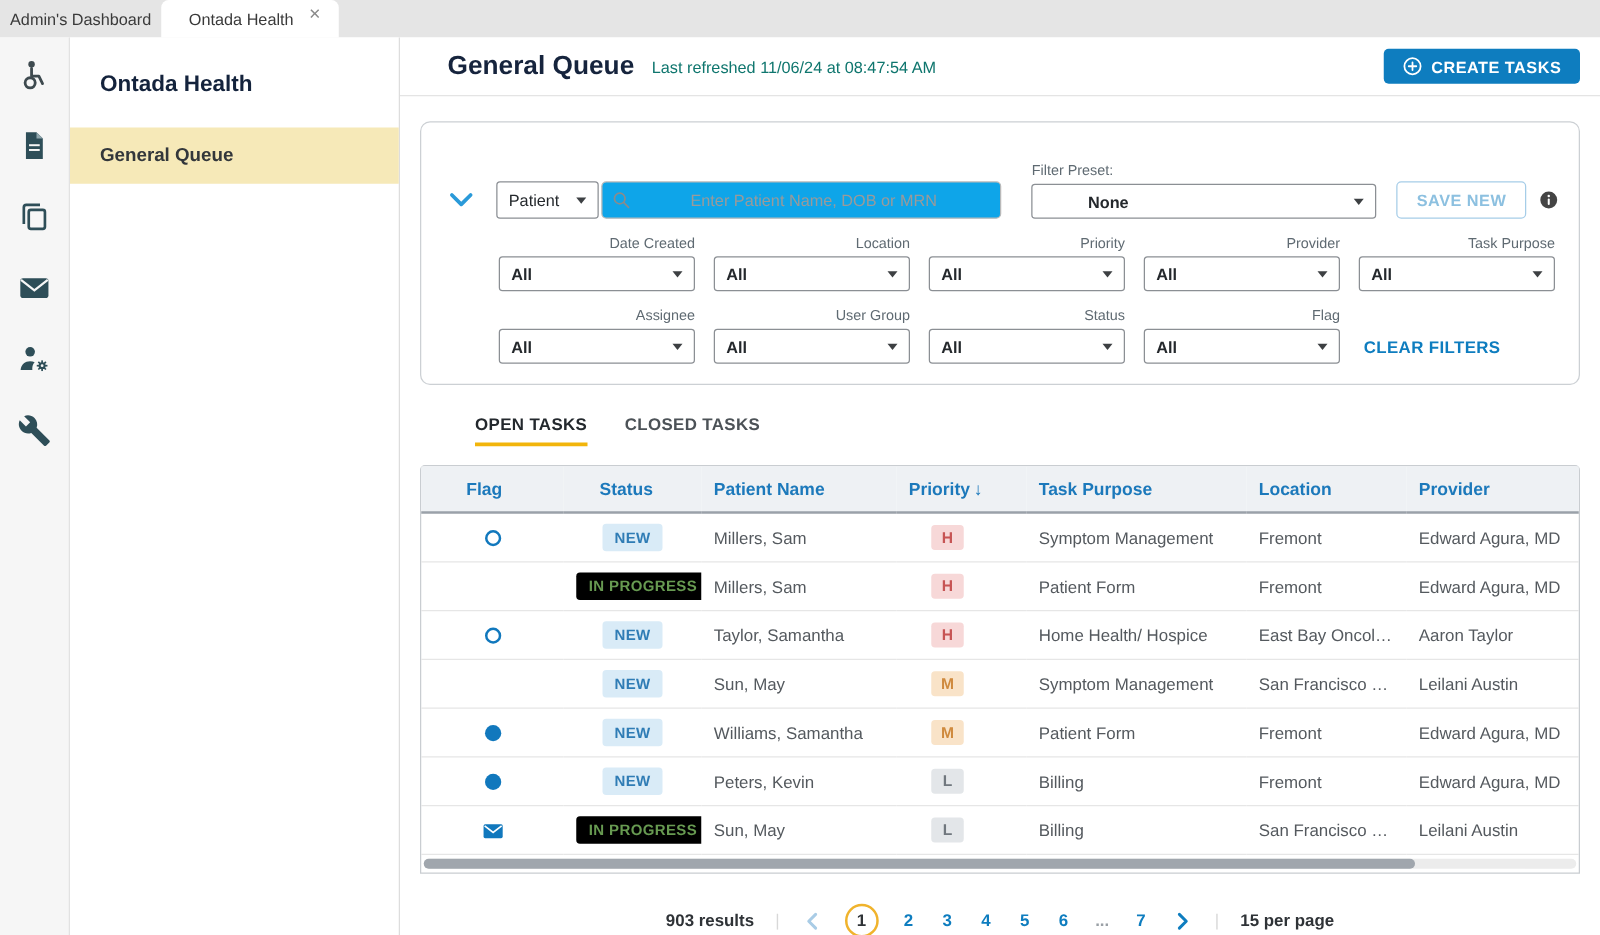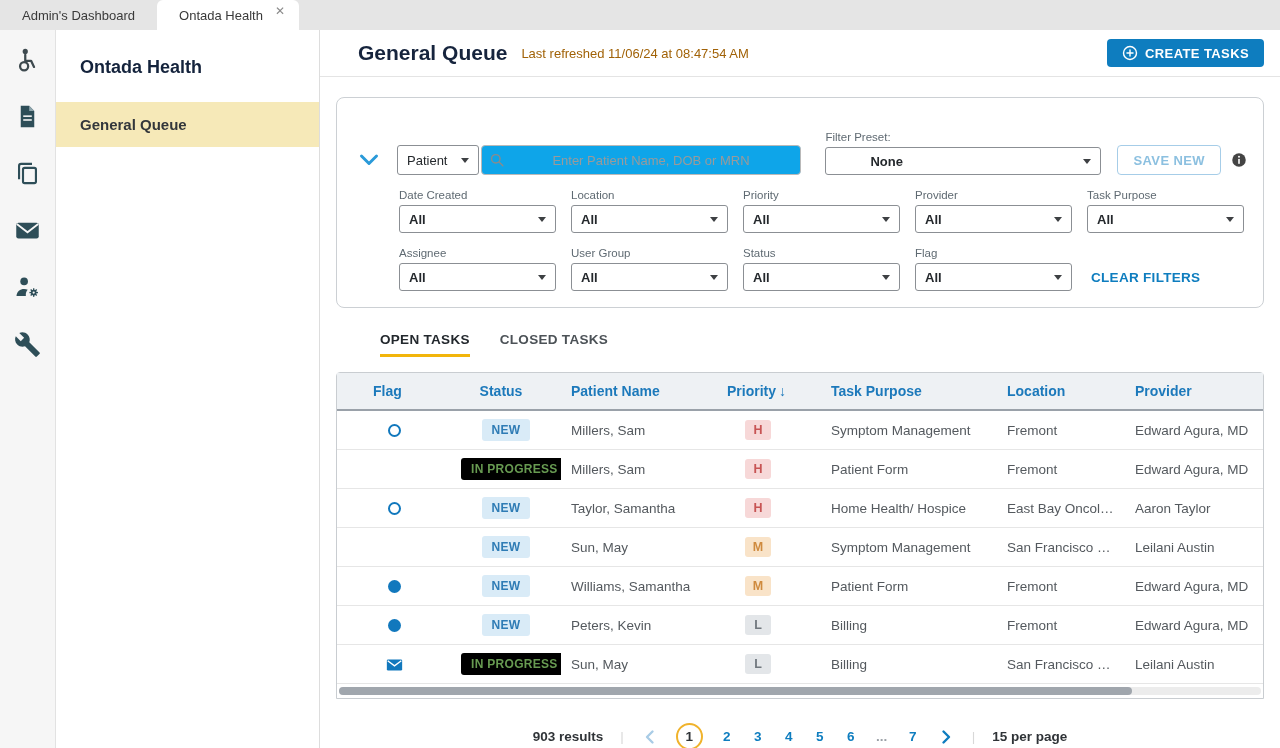--- a/index.html
+++ b/index.html
@@ -1,62 +1,62 @@
 <!DOCTYPE html>
 <html><head>
 <meta charset="utf-8">
 <style>
   * { margin:0; padding:0; box-sizing:border-box; }
   html,body { width:1280px; height:748px; font-family:"Liberation Sans", sans-serif; background:#fff; overflow:hidden; }
 
   
   .browser-bar { height:30px; background:#e5e5e5; display:flex; align-items:stretch; }
-  .btab { display:flex; align-items:center; padding:0 22px; font-size:13px; color:#3a3a3a; cursor:pointer; }
+  .btab { display:flex; align-items:center; padding:0 8px; font-size:13px; color:#3a3a3a; cursor:pointer; }
   .btab.active { background:#fff; border-radius:6px 6px 0 0; gap:12px; padding:0 14px 0 22px; }
   .btab .close-x { font-size:12px; color:#8a8a8a; margin-top:-8px; }
 
   
   .app { display:flex; height:718px; }
 
   .icon-rail { width:56px; background:#f6f6f6; border-right:1px solid #e2e2e2; display:flex; flex-direction:column; align-items:center; padding-top:16px; gap:30px; flex-shrink:0; }
   .rail-icon { width:27px; height:27px; cursor:pointer; }
   .rail-icon svg { width:100%; height:100%; }
 
   .sidebar { width:264px; background:#fff; border-right:1px solid #ddd; flex-shrink:0; }
   .sidebar-title { font-size:18px; font-weight:700; color:#14233c; padding:27px 24px 24px; }
   .sidebar-item { padding:14px 24px; font-size:15px; font-weight:700; color:#33373b; cursor:pointer; }
   .sidebar-item.active { background:#f6e9b8; }
 
   .main { flex:1; min-width:0; display:flex; flex-direction:column; background:#fff; }
 
   
   .main-header { height:47px; flex-shrink:0; display:flex; align-items:center; padding:0 16px 0 38px; border-bottom:1px solid #e4e4e4; }
   .page-title { font-size:21px; font-weight:700; color:#16243d; }
-  .refresh-text { margin-left:14px; font-size:13px; color:#a16207; }
+  .refresh-text { margin-left:14px; font-size:13px; color:#0f766e; }
   .create-btn { margin-left:auto; background:#0e7dbf; color:#fff; font-size:13px; font-weight:700; letter-spacing:.4px; height:28px; padding:0 15px; border:none; border-radius:4px; display:flex; align-items:center; gap:7px; cursor:pointer; }
 
   
   .filter-panel { margin:20px 16px 0; border:1px solid #ccd0d4; border-radius:8px; padding:14px 16px 16px 20px; }
   .frow1 { display:flex; align-items:flex-end; }
   .chev-toggle { width:24px; height:24px; margin:0 16px 3px 0; cursor:pointer; }
   .select { border:1px solid #8b8f94; border-radius:3px; background:#fff; display:flex; align-items:center; justify-content:space-between; padding:0 9px; font-size:13px; font-weight:600; color:#24282c; height:28px; cursor:pointer; }
   .caret { width:0; height:0; border-left:4.5px solid transparent; border-right:4.5px solid transparent; border-top:5.5px solid #3d4043; margin-left:8px; flex-shrink:0; }
   .type-select { width:82px; height:30px; margin-right:2px; font-weight:400; }
   .search-box { position:relative; width:320px; }
   .search-box svg { position:absolute; left:8px; top:7px; width:16px; height:16px; }
   .search-input { width:100%; height:30px; background:#0ea5e9; border:1px solid #b9b9b9; border-radius:4px; padding:0 10px 0 30px; font-size:13px; color:#444; font-family:"Liberation Sans",sans-serif;text-align:center; }
   .search-input::placeholder { color:#9a9a9a; }
   .preset-group { margin-left:auto; display:flex; flex-direction:column; }
   .preset-label { font-size:11.5px; color:#5f6a72; margin-bottom:4px;margin-top:19px; }
   .preset-select { width:276px;padding-left:44px; }
   .save-btn { margin-left:16px; height:30px; padding:0 15px; background:#fff; border:1px solid #a6cde8; color:#8cc0e0; font-size:13px; font-weight:700; letter-spacing:.4px; border-radius:4px; cursor:pointer; }
   .info-icon { width:16px; height:16px; margin:0 0 7px 10px; cursor:pointer; }
 
   .filter-row { display:flex; gap:15px; margin:14px 0 0 42px; }
-  .filter-item { width:157px; }
+  .filter-item { width:157px;text-align:right; }
   .filter-label { font-size:11.5px; color:#5f6a72; margin-bottom:4px; }
   .clear-filters { align-self:flex-end; margin:0 0 6px 4px; color:#0e7dbf; font-size:13.5px; font-weight:700; letter-spacing:.3px; text-decoration:none; cursor:pointer; }
 
   
   .task-tabs { display:flex; gap:30px; padding:24px 0 0 32px; }
   .task-tab { font-size:13.5px; font-weight:700; letter-spacing:.3px; color:#4c5257; padding-bottom:7px; cursor:pointer; border-bottom:3px solid transparent; }
   .task-tab.active { color:#23282d; border-bottom-color:#f2b50b;margin-left:28px; }
 
   
   .table-wrap { margin:15px 16px 0; border:1px solid #c9cdd1; border-radius:4px 4px 0 0; }

